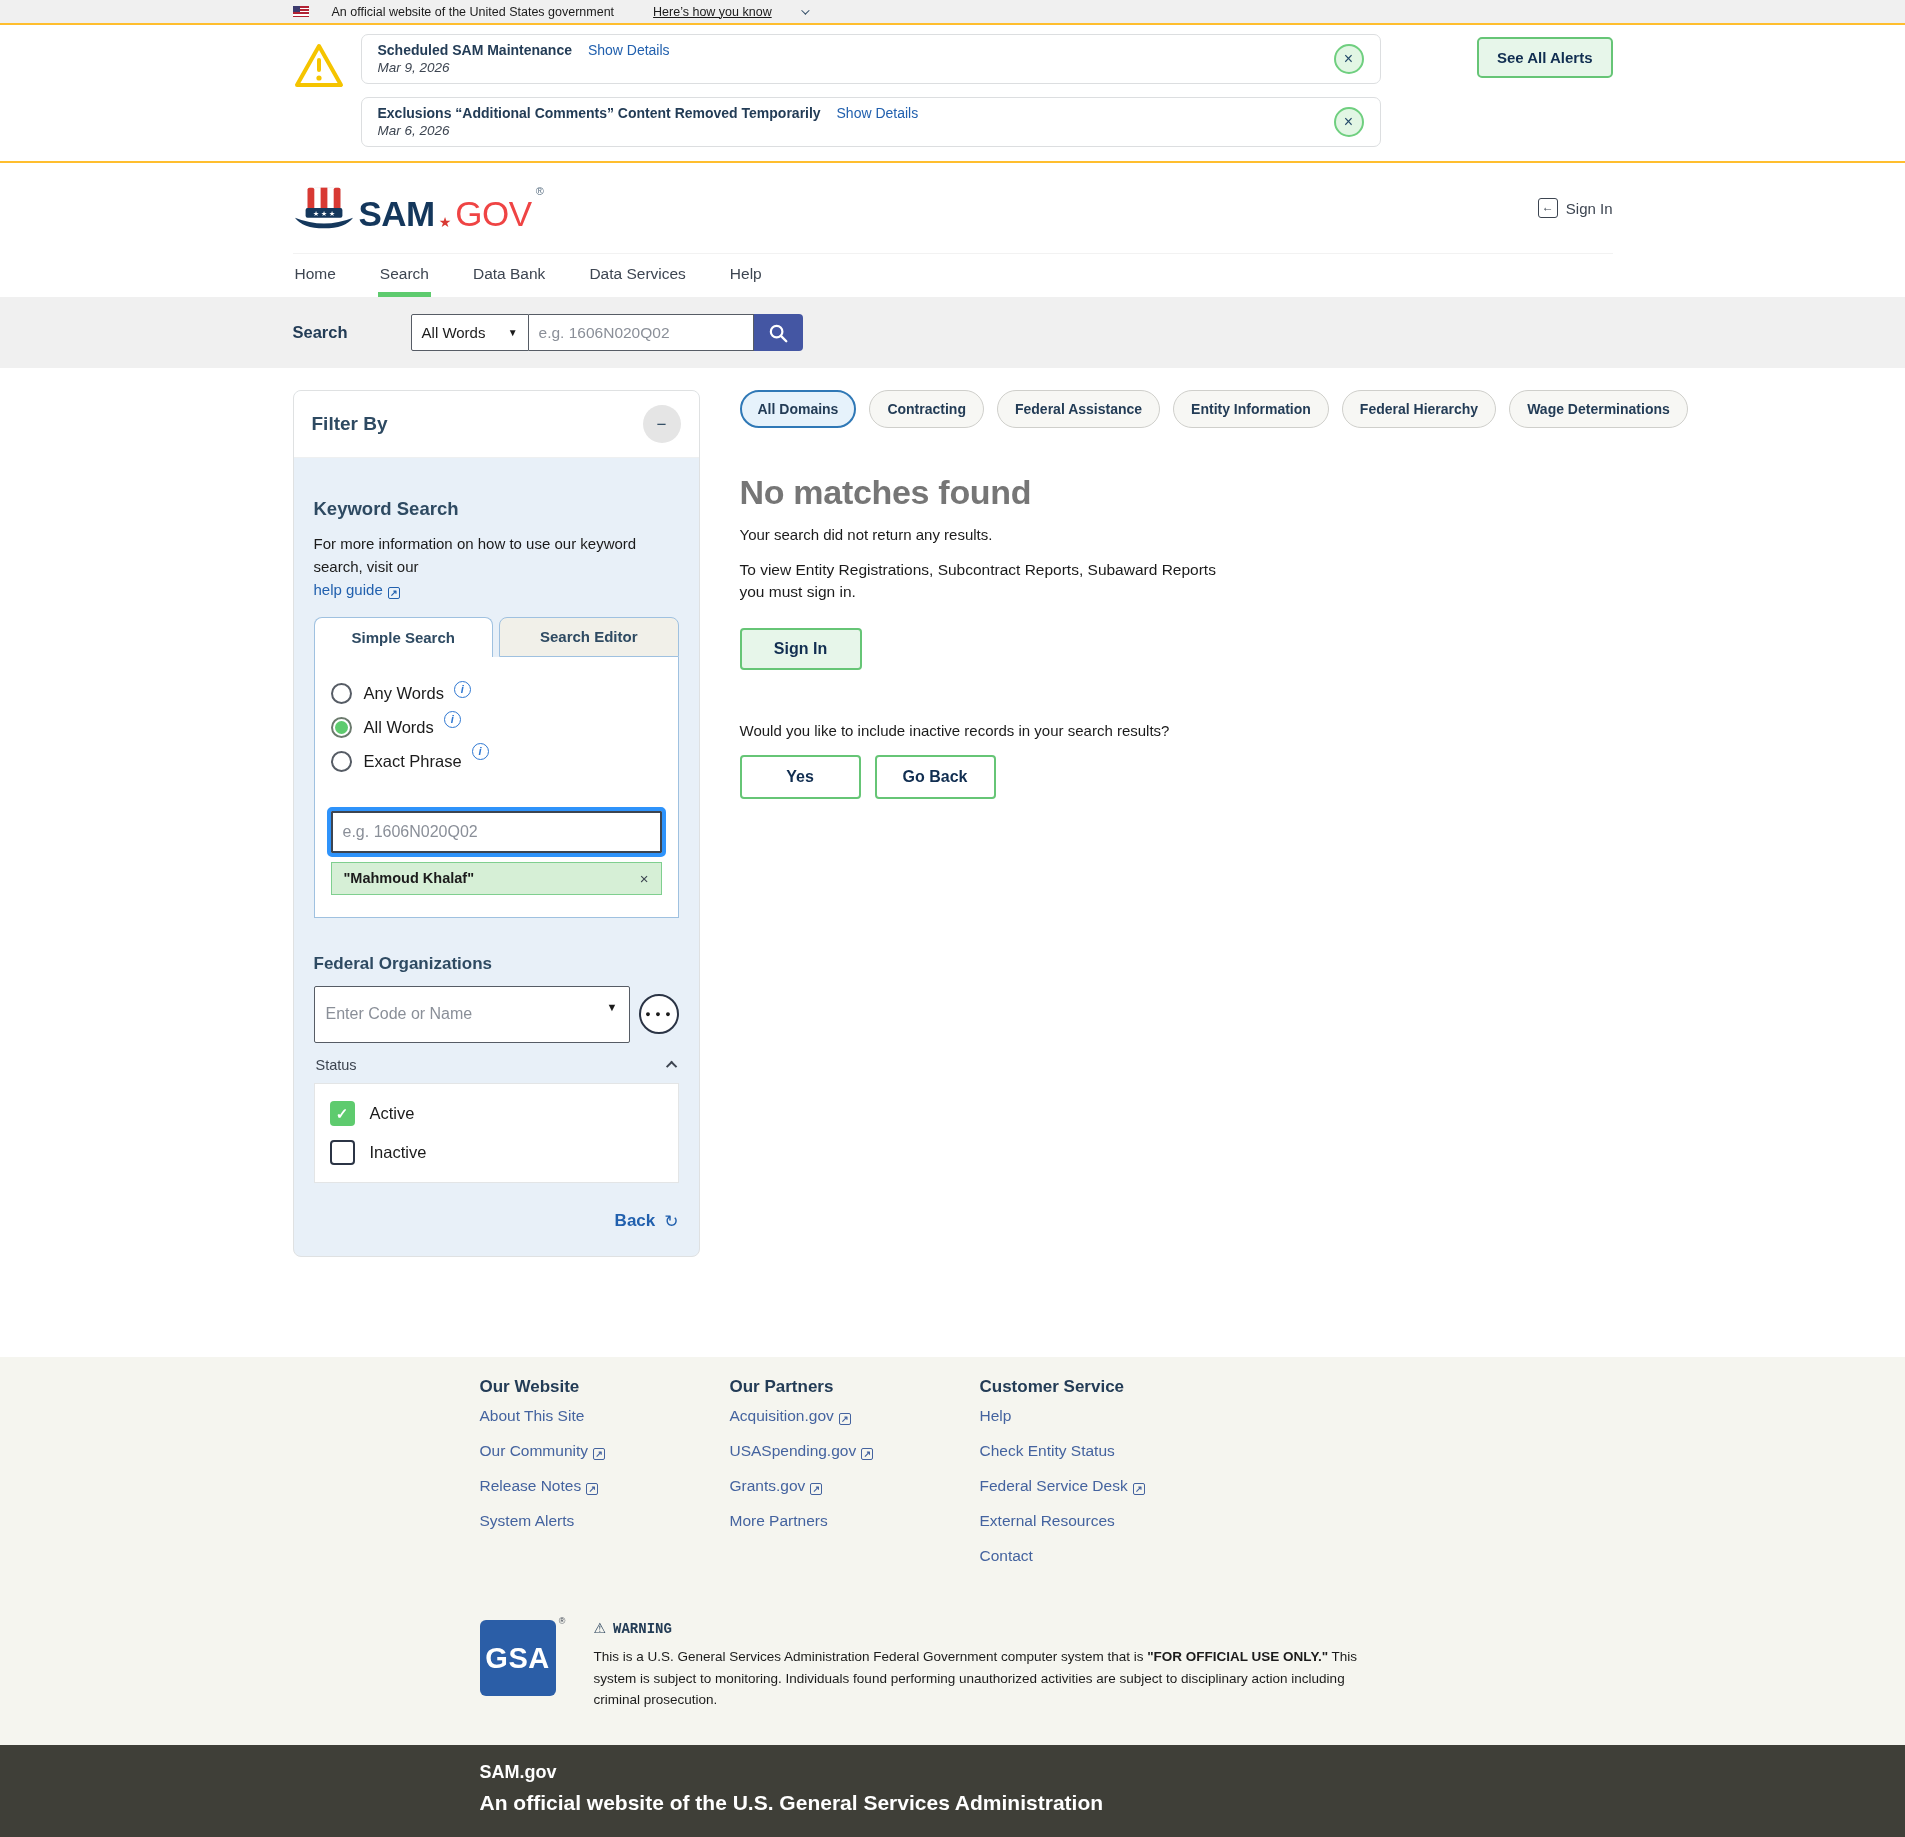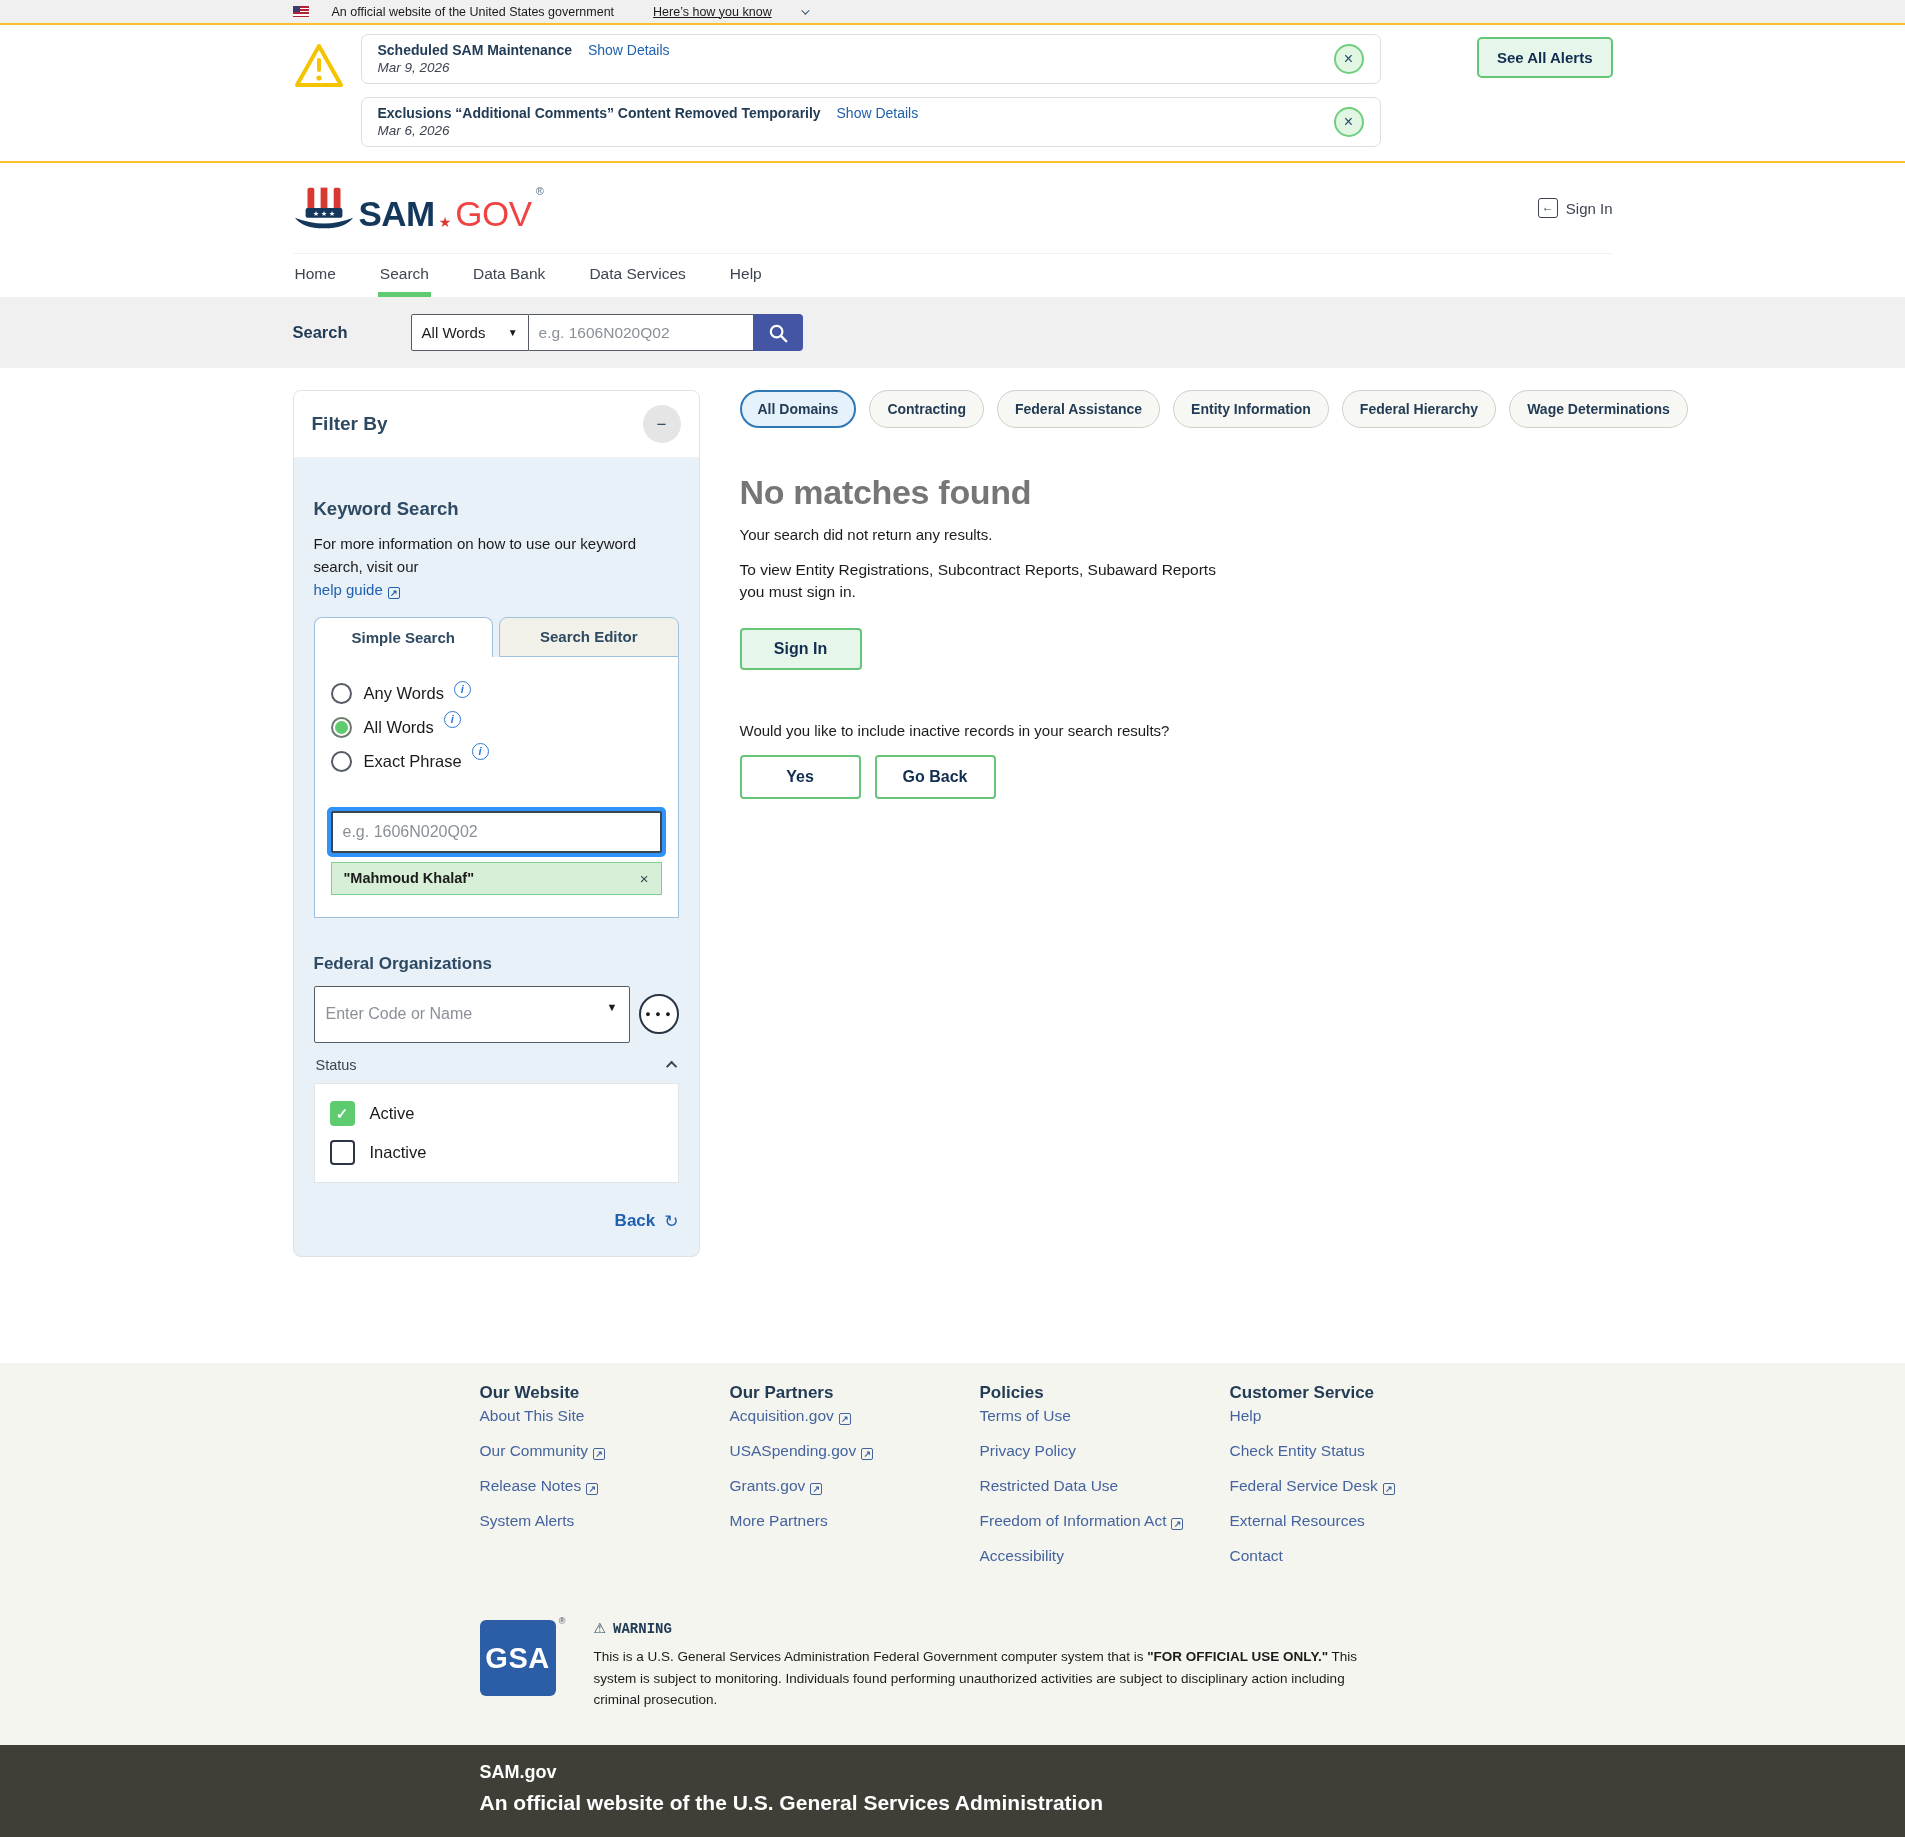--- a/index.html
+++ b/index.html
@@ -157,21 +157,21 @@
   .btn-row { margin-top:16px; display:flex; gap:14px; }
   .btn-green-outline { width:121px; height:44px; background:#fff; border:2px solid #66c576; border-radius:4px;
     font-weight:bold; font-size:16px; color:#112e51; cursor:pointer; font-family:"Liberation Sans",sans-serif; }
 
   
   .page-footer { background:#f5f5ef; padding:20px 0 34px; }
   .footer-inner { padding-left:187px; }
   .footer-cols { display:flex; }
   .footer-col { width:250px; }
   .footer-col-heading { font-weight:bold; font-size:17px; color:#233c56; }
-  .footer-col ul { list-style:none; margin-top:4px; }
+  .footer-col ul { list-style:none; margin-top:10px; }
   .footer-col li { margin-bottom:16px; height:19px; }
   .footer-link { color:#44639f; font-size:15.5px; text-decoration:none; cursor:pointer; }
   .gsa-row { display:flex; margin-top:38px; gap:38px; }
   .gsa-logo-wrap { position:relative; flex:0 0 auto; }
   .gsa-logo { width:76px; height:76px; background:#2b5ea7; border-radius:6px; color:#fff;
     font-weight:bold; font-size:29px; display:flex; align-items:center; justify-content:center; letter-spacing:0.5px; }
   .gsa-reg { position:absolute; top:-4px; right:-10px; font-size:9px; color:#3d4551; }
   .warning-block { width:800px; }
   .warning-heading { font-family:"Liberation Mono",monospace; font-weight:bold; font-size:14px; color:#233c56; }
   .warning-heading .warn-glyph { font-family:"DejaVu Sans",sans-serif; font-weight:normal; margin-right:7px; }
@@ -402,30 +402,20 @@
       <div class="footer-col">
         <div class="footer-col-heading">Our Partners</div>
         <ul>
           <li><a class="footer-link">Acquisition.gov</a><span class="ext-icon" style="color:#44639f">↗</span></li>
           <li><a class="footer-link">USASpending.gov</a><span class="ext-icon" style="color:#44639f">↗</span></li>
           <li><a class="footer-link">Grants.gov</a><span class="ext-icon" style="color:#44639f">↗</span></li>
           <li><a class="footer-link">More Partners</a></li>
         </ul>
       </div>
       <div class="footer-col">
-        <div class="footer-col-heading">Policies</div>
-        <ul>
-          <li><a class="footer-link">Terms of Use</a></li>
-          <li><a class="footer-link">Privacy Policy</a></li>
-          <li><a class="footer-link">Restricted Data Use</a></li>
-          <li><a class="footer-link">Freedom of Information Act</a><span class="ext-icon" style="color:#44639f">↗</span></li>
-          <li><a class="footer-link">Accessibility</a></li>
-        </ul>
-      </div>
-      <div class="footer-col">
         <div class="footer-col-heading">Customer Service</div>
         <ul>
           <li><a class="footer-link">Help</a></li>
           <li><a class="footer-link">Check Entity Status</a></li>
           <li><a class="footer-link">Federal Service Desk</a><span class="ext-icon" style="color:#44639f">↗</span></li>
           <li><a class="footer-link">External Resources</a></li>
           <li><a class="footer-link">Contact</a></li>
         </ul>
       </div>
     </div>

